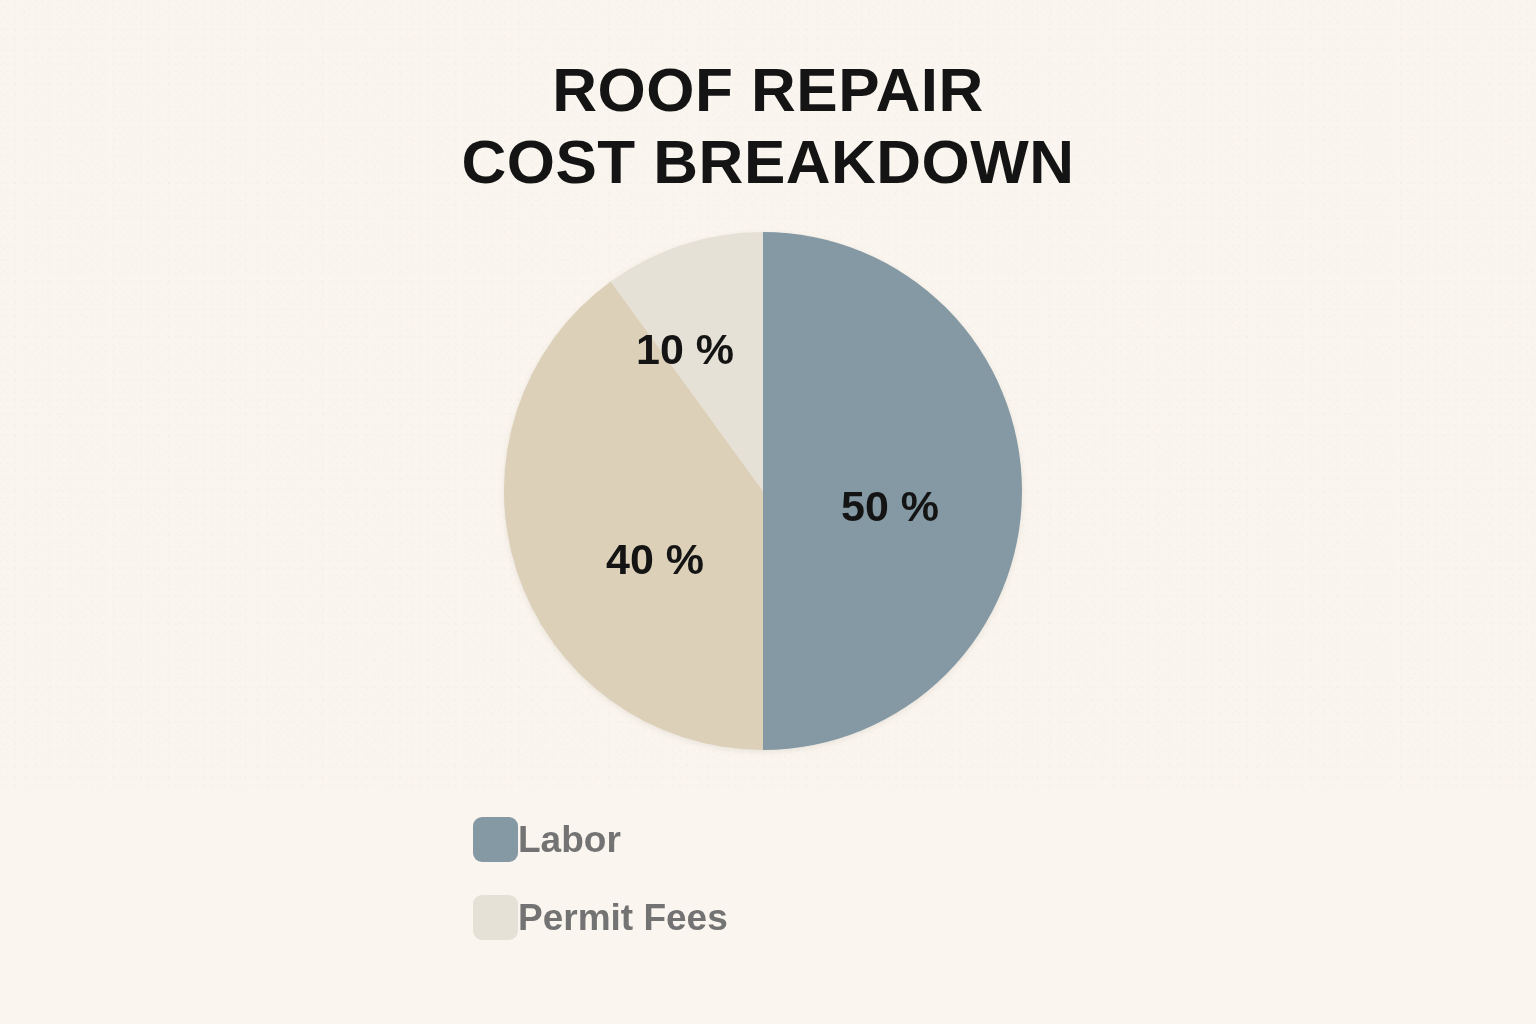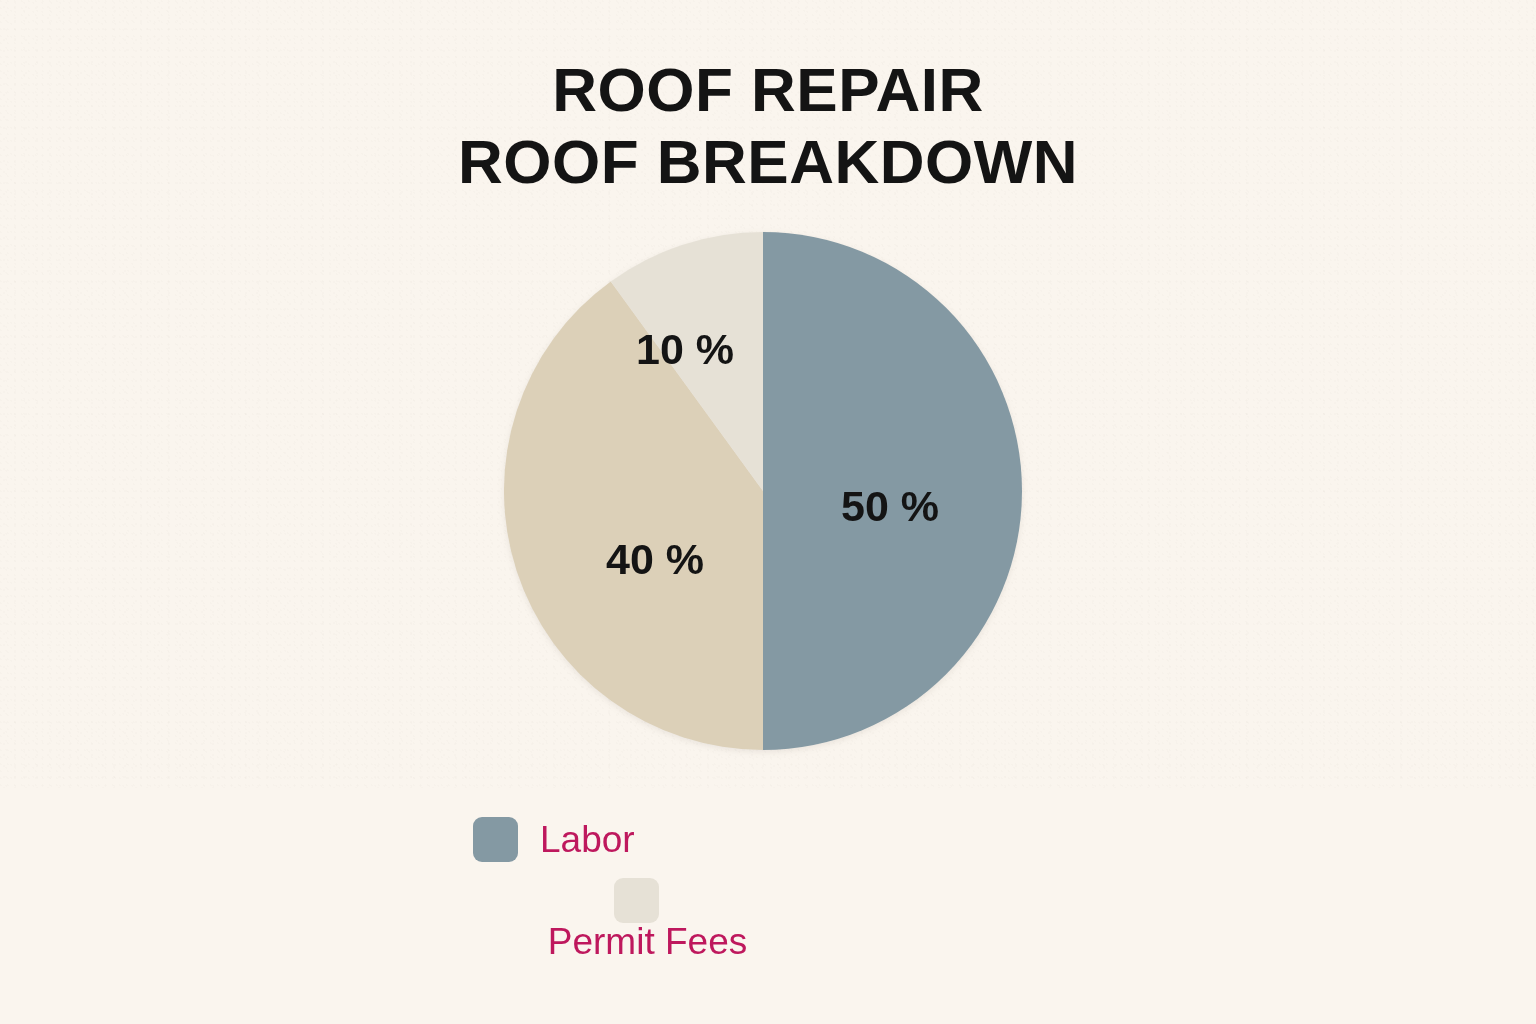--- a/index.html
+++ b/index.html
@@ -87,46 +87,45 @@
     align-content: flex-start;
   }
   .legend-item {
     display: flex;
     align-items: center;
     height: 78px;
     box-sizing: border-box;
   }
   .legend-item.slot-a { width: 327px; }
   .legend-item.slot-b { width: 313px; }
-  .legend-item.slot-c { width: 327px; flex-direction: column; }
+  .legend-item.slot-c { width: 327px; }
   .legend-swatch {
     width: 45px;
     height: 45px;
     border-radius: 9px;
     flex: 0 0 auto;
   }
   .legend-label {
-    margin-left: 22px;
     font-size: 37px;
-    font-weight: 400;
-    color: #be185d;
+    font-weight: 700;
+    color: #737373;
     line-height: 1;
     white-space: nowrap;
   }
 </style>
 </head>
 <body>
 
 <div id="canvas">
 
   <div id="grain"></div>
 
   <div id="title-block">
     <span class="title-line">ROOF REPAIR</span>
-    <span class="title-line">ROOF BREAKDOWN</span>
+    <span class="title-line">COST BREAKDOWN</span>
   </div>
 
   <div id="pie-wrap">
     <svg id="pie-svg" viewBox="0 0 518 518" xmlns="http://www.w3.org/2000/svg">
 
       <path id="slice-0" d="M 259 259 L 259.00 0.00 A 259 259 0 0 1 259.00 518.00 Z" fill="#8499a3"></path>
 
       <path id="slice-1" d="M 259 259 L 259.00 518.00 A 259 259 0 0 1 106.76 49.46 Z" fill="#dcd0b8"></path>
 
       <path id="slice-2" d="M 259 259 L 106.76 49.46 A 259 259 0 0 1 259.00 0.00 Z" fill="#e6e1d6"></path>

